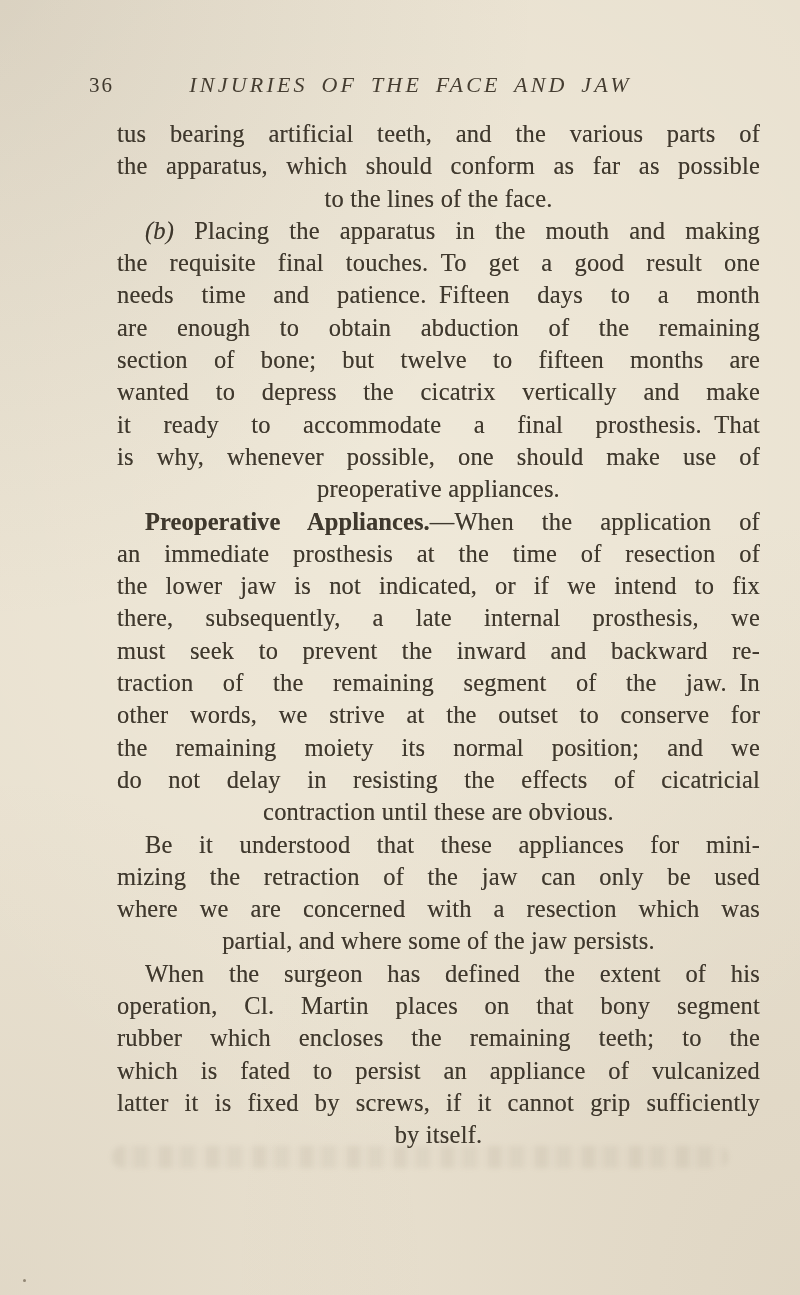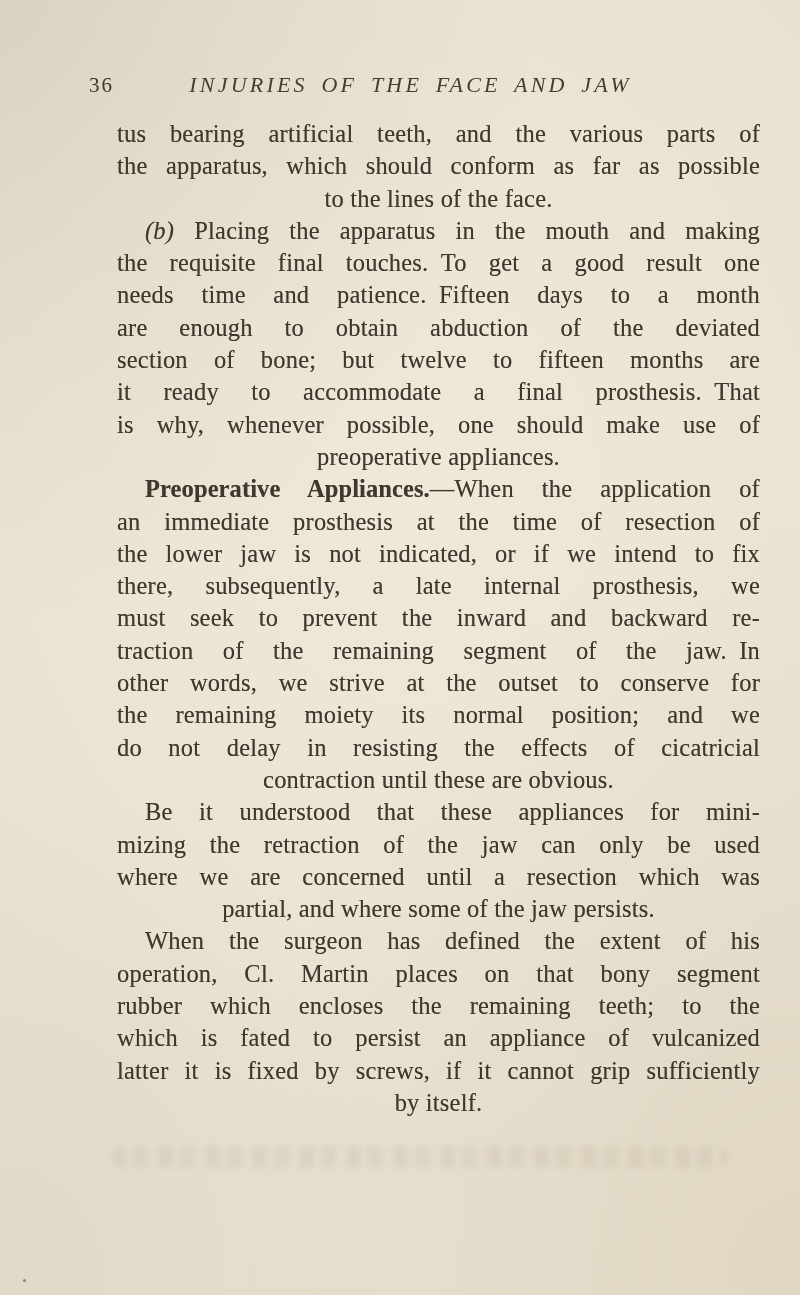--- a/index.html
+++ b/index.html
@@ -108,38 +108,39 @@
     <span class="runtitle">INJURIES OF THE FACE AND JAW</span>
   </header>
 
   <main class="textblock">
       <div class="line j"><span>tus bearing artificial teeth, and the various parts of</span></div>
       <div class="line j"><span>the apparatus, which should conform as far as possible</span></div>
       <div class="line"><span>to the lines of the face.</span></div>
       <div class="line j ind"><span class="i">(b)</span><span> Placing the apparatus in the mouth and making</span></div>
       <div class="line j"><span>the requisite final touches. To get a good result one</span></div>
       <div class="line j"><span>needs time and patience. Fifteen days to a month</span></div>
-      <div class="line j"><span>are enough to obtain abduction of the deviated</span></div>
+      <div class="line j"><span>are enough to obtain abduction of the remaining</span></div>
       <div class="line j"><span>section of bone; but twelve to fifteen months are</span></div>
+      <div class="line j"><span>wanted to depress the cicatrix vertically and make</span></div>
       <div class="line j"><span>it ready to accommodate a final prosthesis. That</span></div>
       <div class="line j"><span>is why, whenever possible, one should make use of</span></div>
       <div class="line"><span>preoperative appliances.</span></div>
       <div class="line j ind"><span class="b">Preoperative Appliances.</span><span>—When the application of</span></div>
       <div class="line j"><span>an immediate prosthesis at the time of resection of</span></div>
       <div class="line j"><span>the lower jaw is not indicated, or if we intend to fix</span></div>
       <div class="line j"><span>there, subsequently, a late internal prosthesis, we</span></div>
       <div class="line j"><span>must seek to prevent the inward and backward re-</span></div>
       <div class="line j"><span>traction of the remaining segment of the jaw. In</span></div>
       <div class="line j"><span>other words, we strive at the outset to conserve for</span></div>
       <div class="line j"><span>the remaining moiety its normal position; and we</span></div>
       <div class="line j"><span>do not delay in resisting the effects of cicatricial</span></div>
       <div class="line"><span>contraction until these are obvious.</span></div>
       <div class="line j ind"><span>Be it understood that these appliances for mini-</span></div>
       <div class="line j"><span>mizing the retraction of the jaw can only be used</span></div>
-      <div class="line j"><span>where we are concerned until a resection which was</span></div>
+      <div class="line j"><span>where we are concerned with a resection which was</span></div>
       <div class="line"><span>partial, and where some of the jaw persists.</span></div>
       <div class="line j ind"><span>When the surgeon has defined the extent of his</span></div>
       <div class="line j"><span>operation, Cl. Martin places on that bony segment</span></div>
       <div class="line j"><span>rubber which encloses the remaining teeth; to the</span></div>
       <div class="line j"><span>which is fated to persist an appliance of vulcanized</span></div>
       <div class="line j"><span>latter it is fixed by screws, if it cannot grip sufficiently</span></div>
       <div class="line"><span>by itself.</span></div>
     </main>
 
   <div class="ghost"></div>

